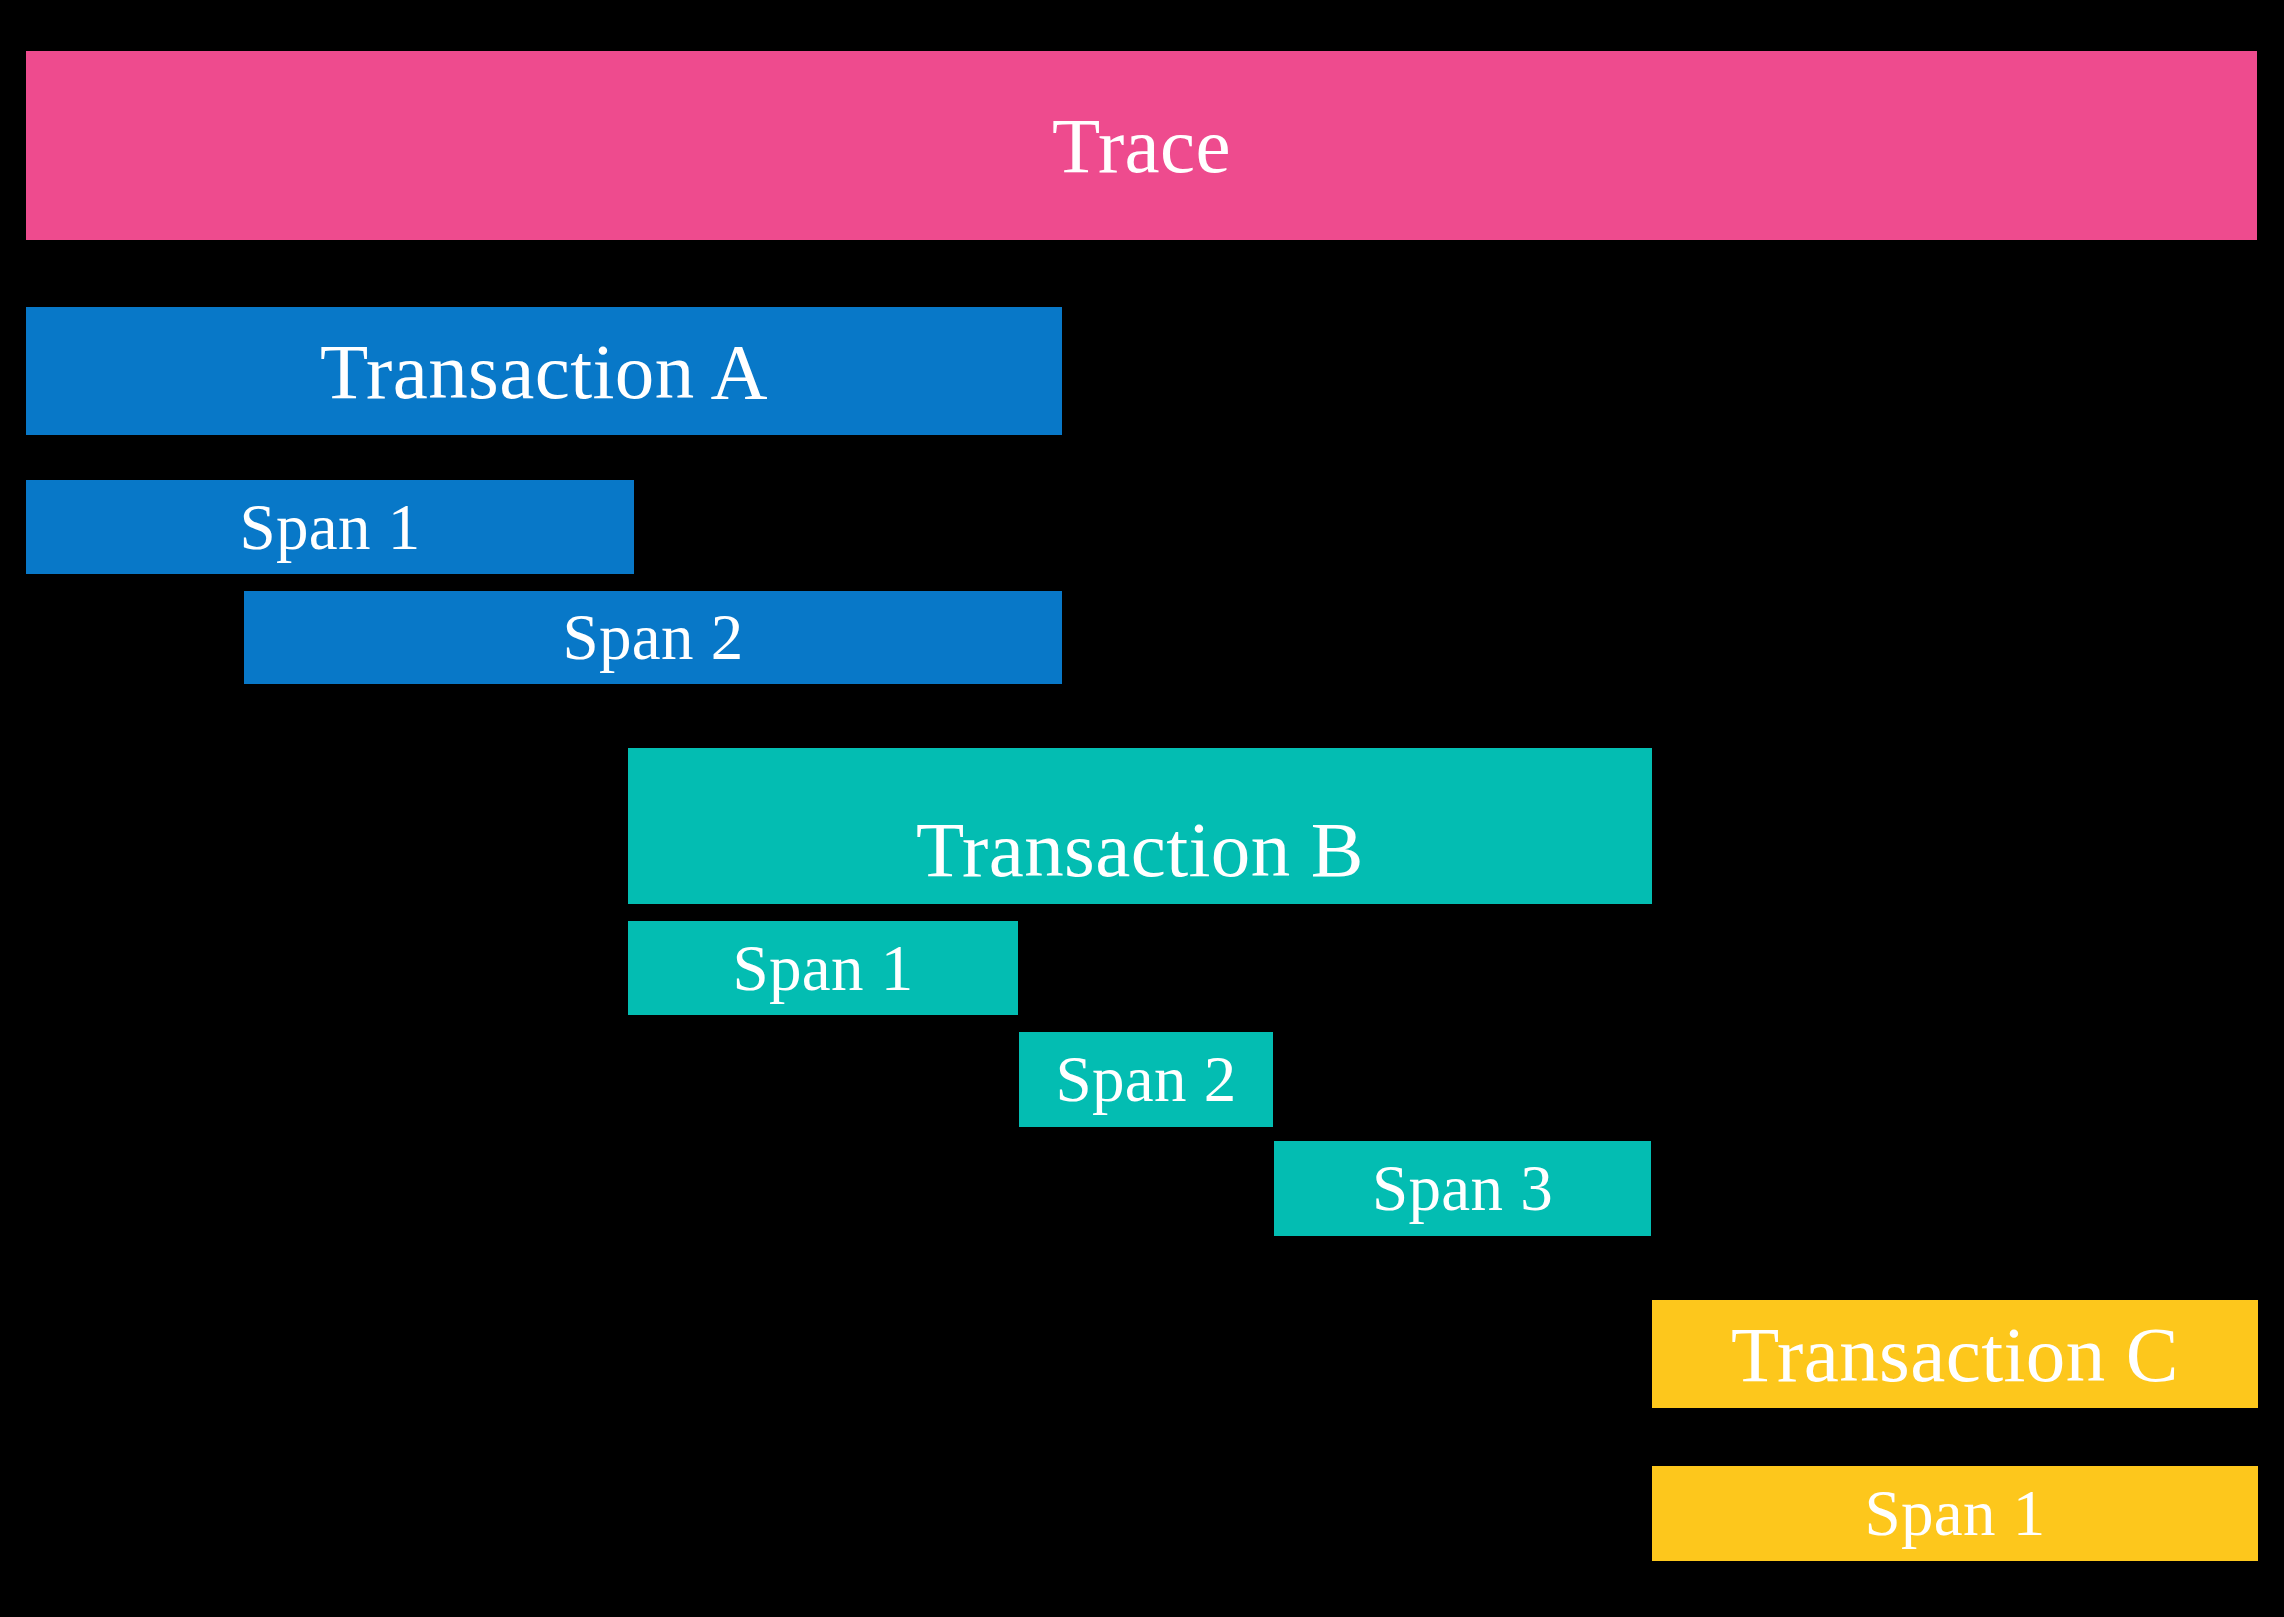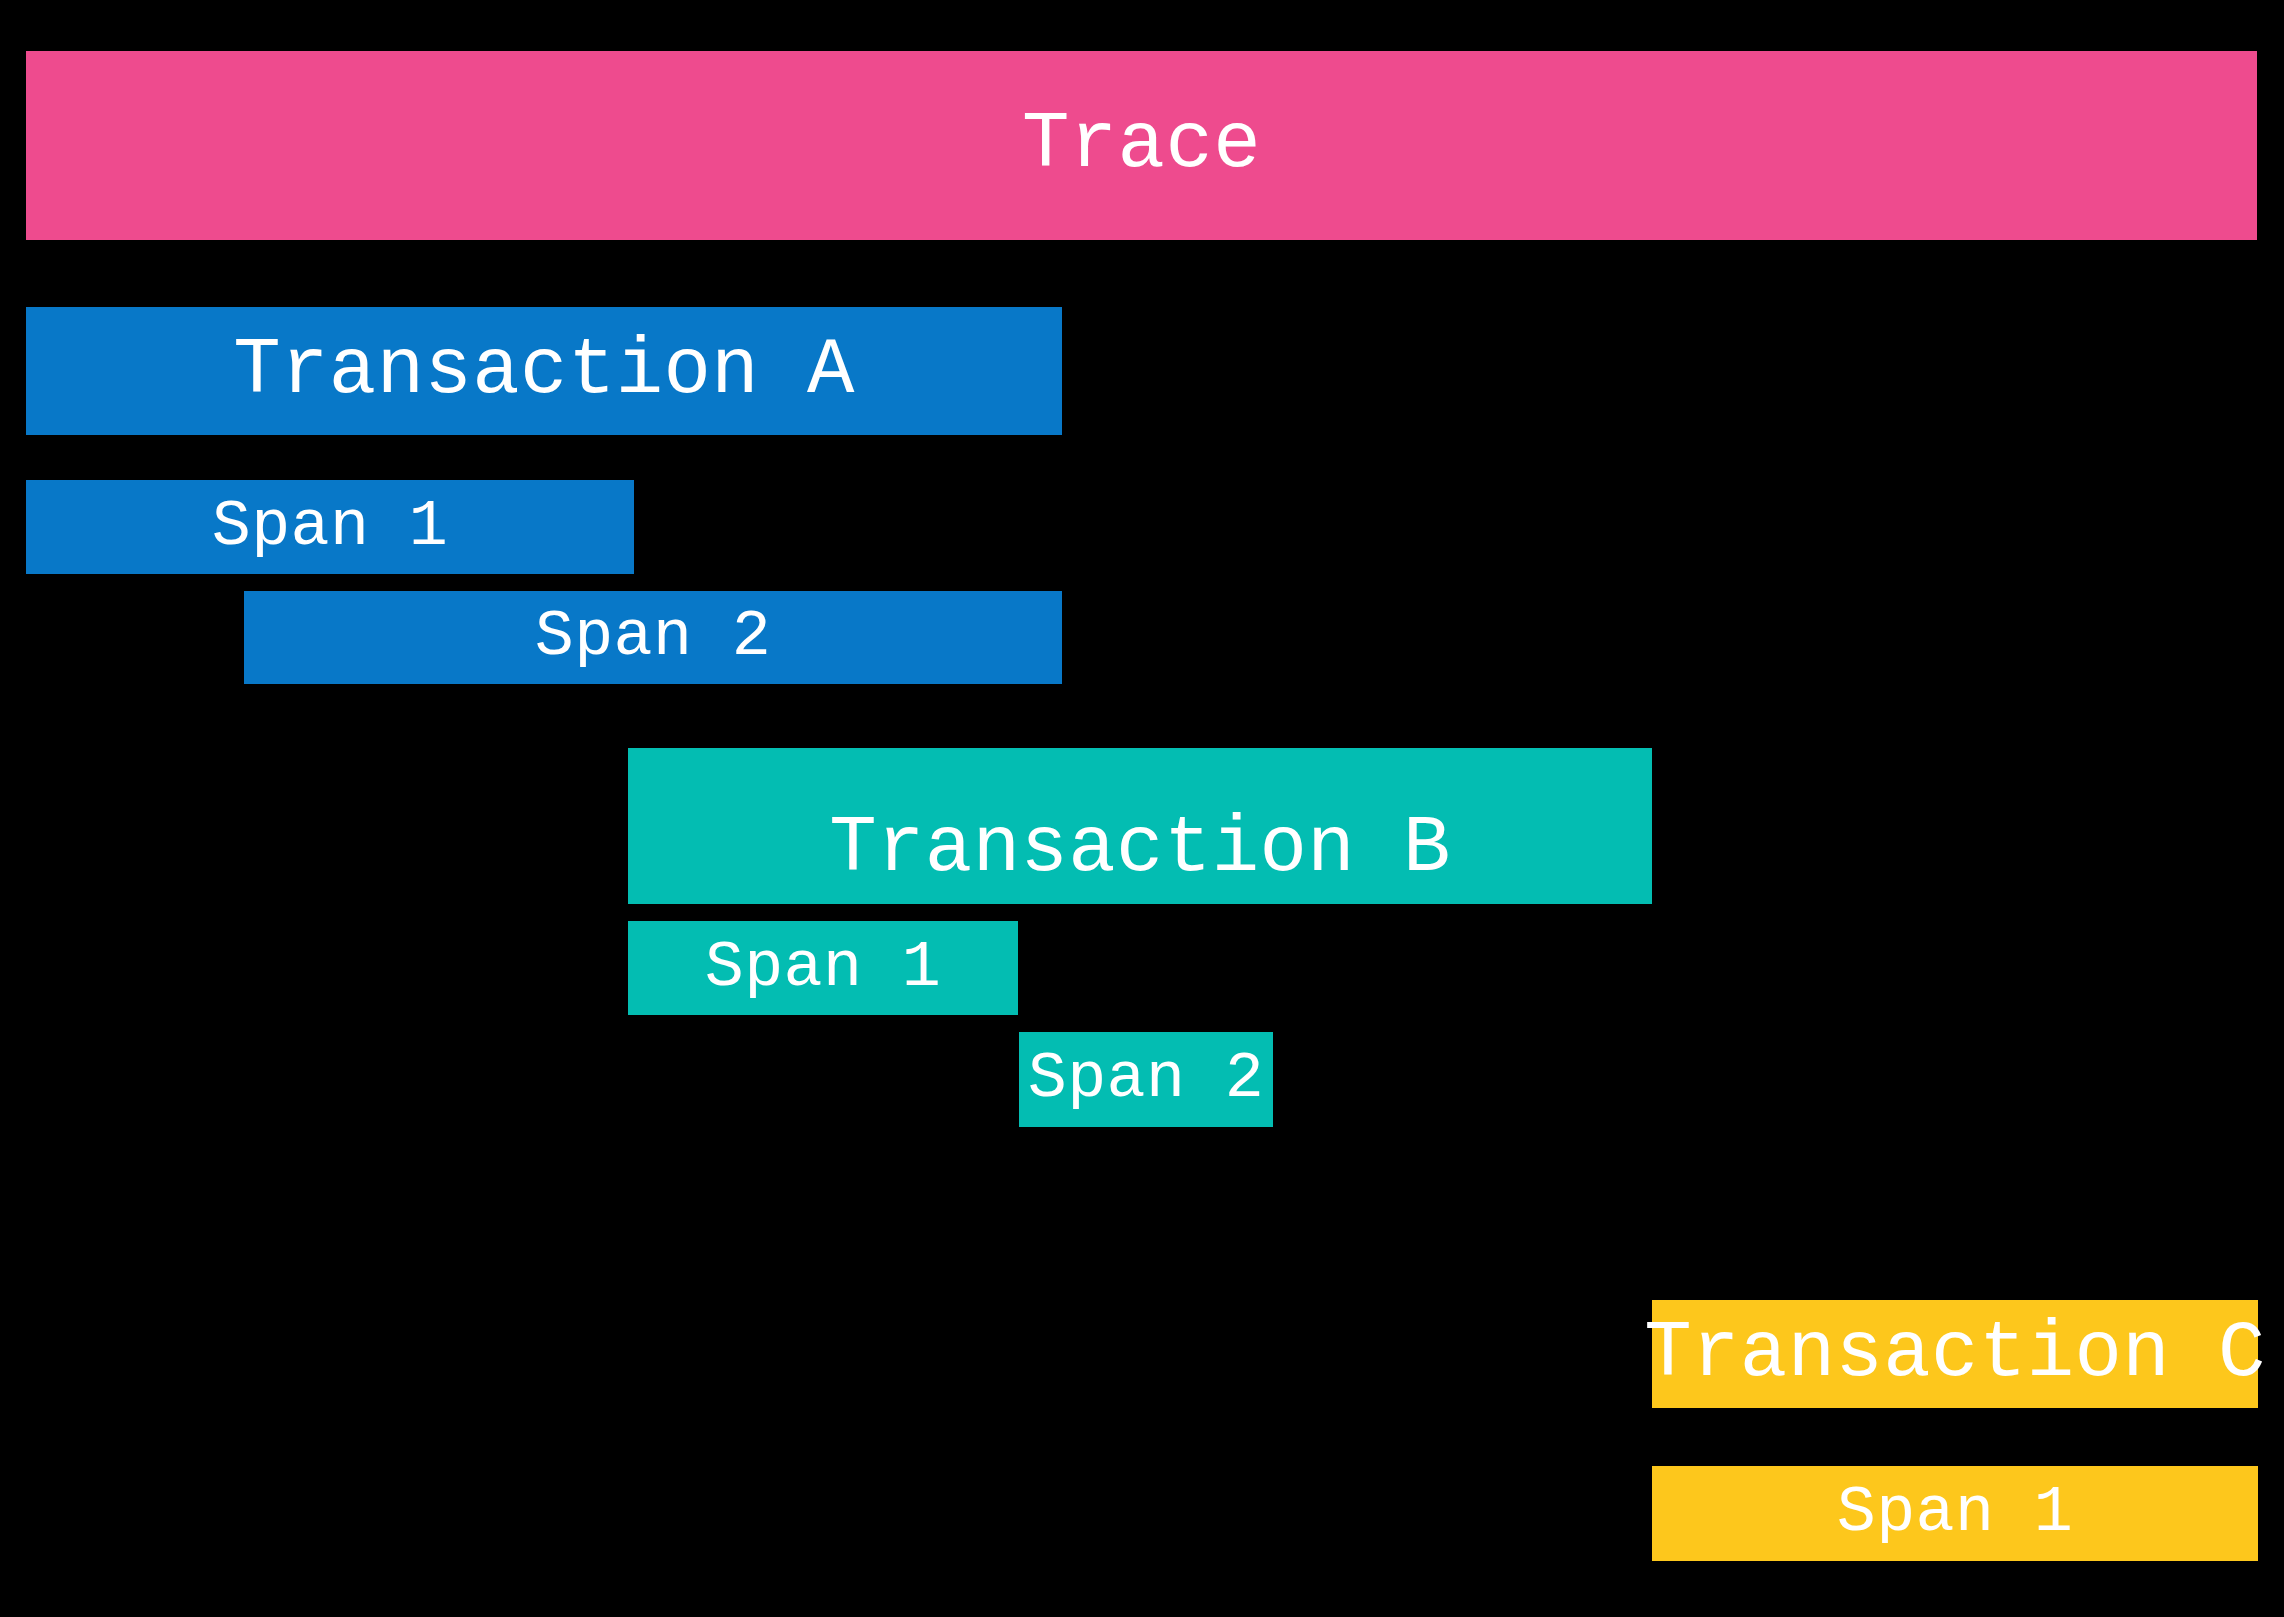--- a/index.html
+++ b/index.html
@@ -6,21 +6,21 @@
     margin: 0;
     padding: 0;
     background: #000000;
   }
   #canvas {
     position: relative;
     width: 2284px;
     height: 1618px;
     background: #000000;
     overflow: hidden;
-    font-family: Liberation Mono, monospace;
+    font-family: Liberation Serif, serif;
     border-radius: 22px;
   }
   .bar {
     position: absolute;
     display: flex;
     align-items: center;
     justify-content: center;
     box-sizing: border-box;
   }
   .bar-label {
@@ -49,20 +49,23 @@
     </div>
     <div class="bar" style="left: 628px; top: 748px; width: 1024px; height: 156px; background: rgb(3, 189, 178);">
       <span class="bar-label" style="font-size: 79px; color: rgb(255, 255, 255); margin-top: 47px;">Transaction B</span>
     </div>
     <div class="bar" style="left: 628px; top: 921px; width: 390px; height: 94px; background: rgb(3, 189, 178);">
       <span class="bar-label" style="font-size: 65px; color: rgb(255, 255, 255);">Span 1</span>
     </div>
     <div class="bar" style="left: 1019px; top: 1032px; width: 254px; height: 95px; background: rgb(3, 189, 178);">
       <span class="bar-label" style="font-size: 65px; color: rgb(255, 255, 255);">Span 2</span>
     </div>
+    <div class="bar" style="left: 1274px; top: 1141px; width: 377px; height: 95px; background: rgb(3, 189, 178);">
+      <span class="bar-label" style="font-size: 65px; color: rgb(255, 255, 255);">Span 3</span>
+    </div>
     <div class="bar" style="left: 1652px; top: 1300px; width: 606px; height: 108px; background: rgb(253, 199, 28);">
       <span class="bar-label" style="font-size: 79px; color: rgb(255, 255, 255);">Transaction C</span>
     </div>
     <div class="bar" style="left: 1652px; top: 1466px; width: 606px; height: 95px; background: rgb(253, 199, 28);">
       <span class="bar-label" style="font-size: 65px; color: rgb(255, 255, 255);">Span 1</span>
     </div>
   </div>
 
 
 </body></html>

